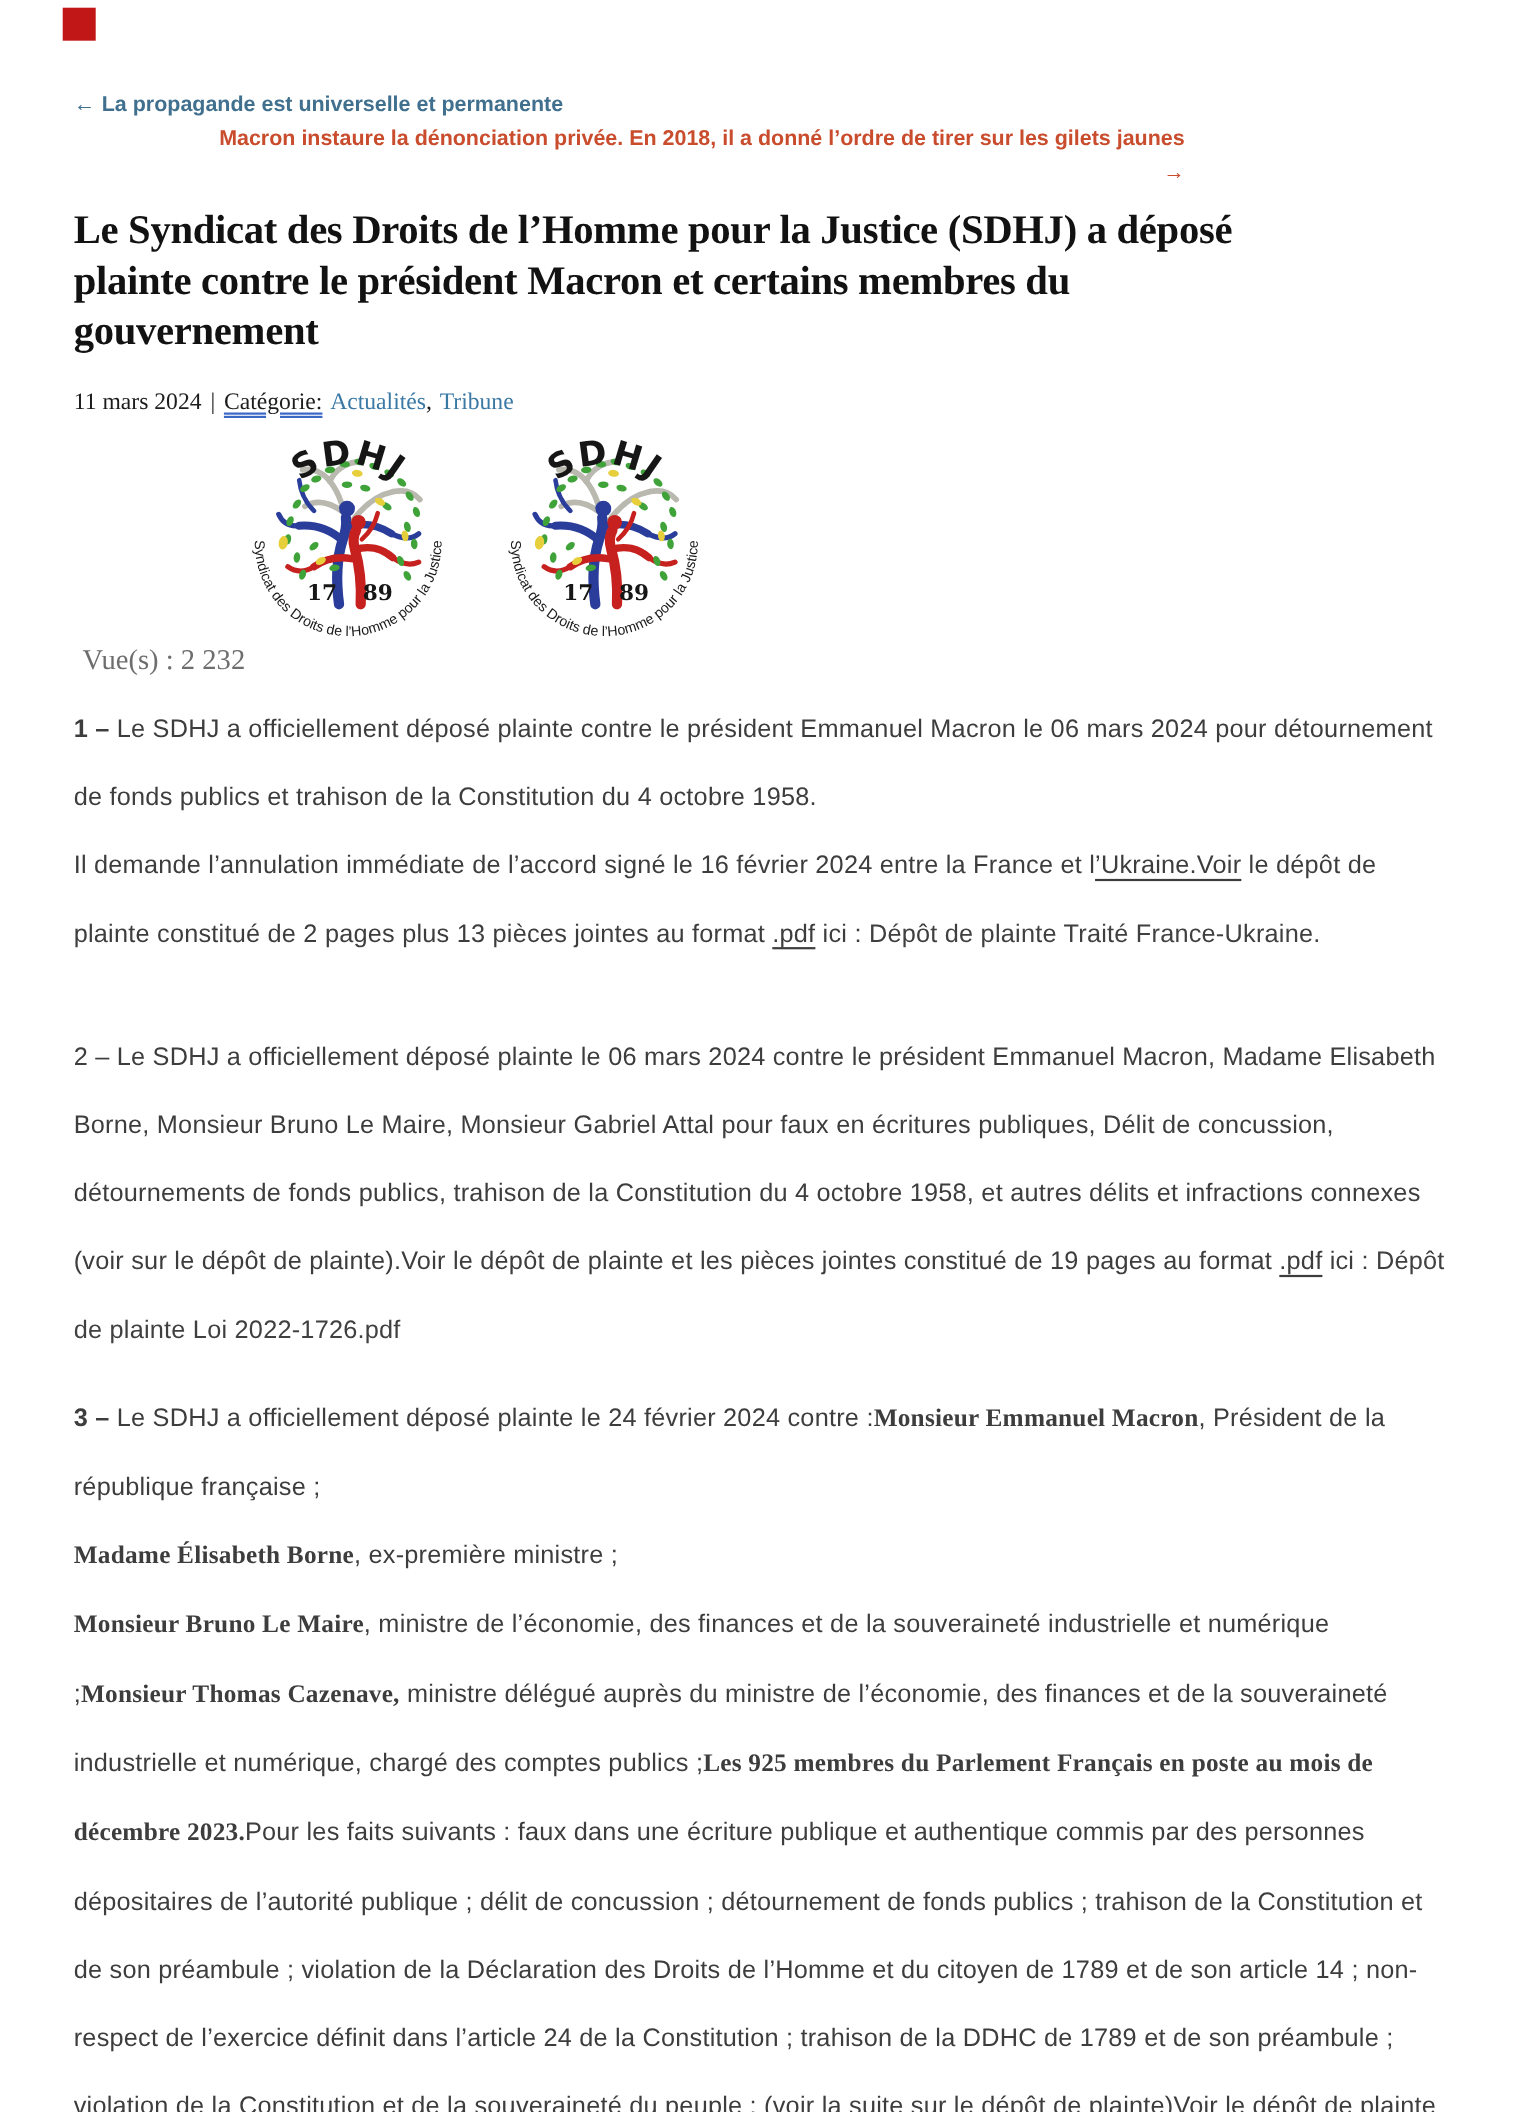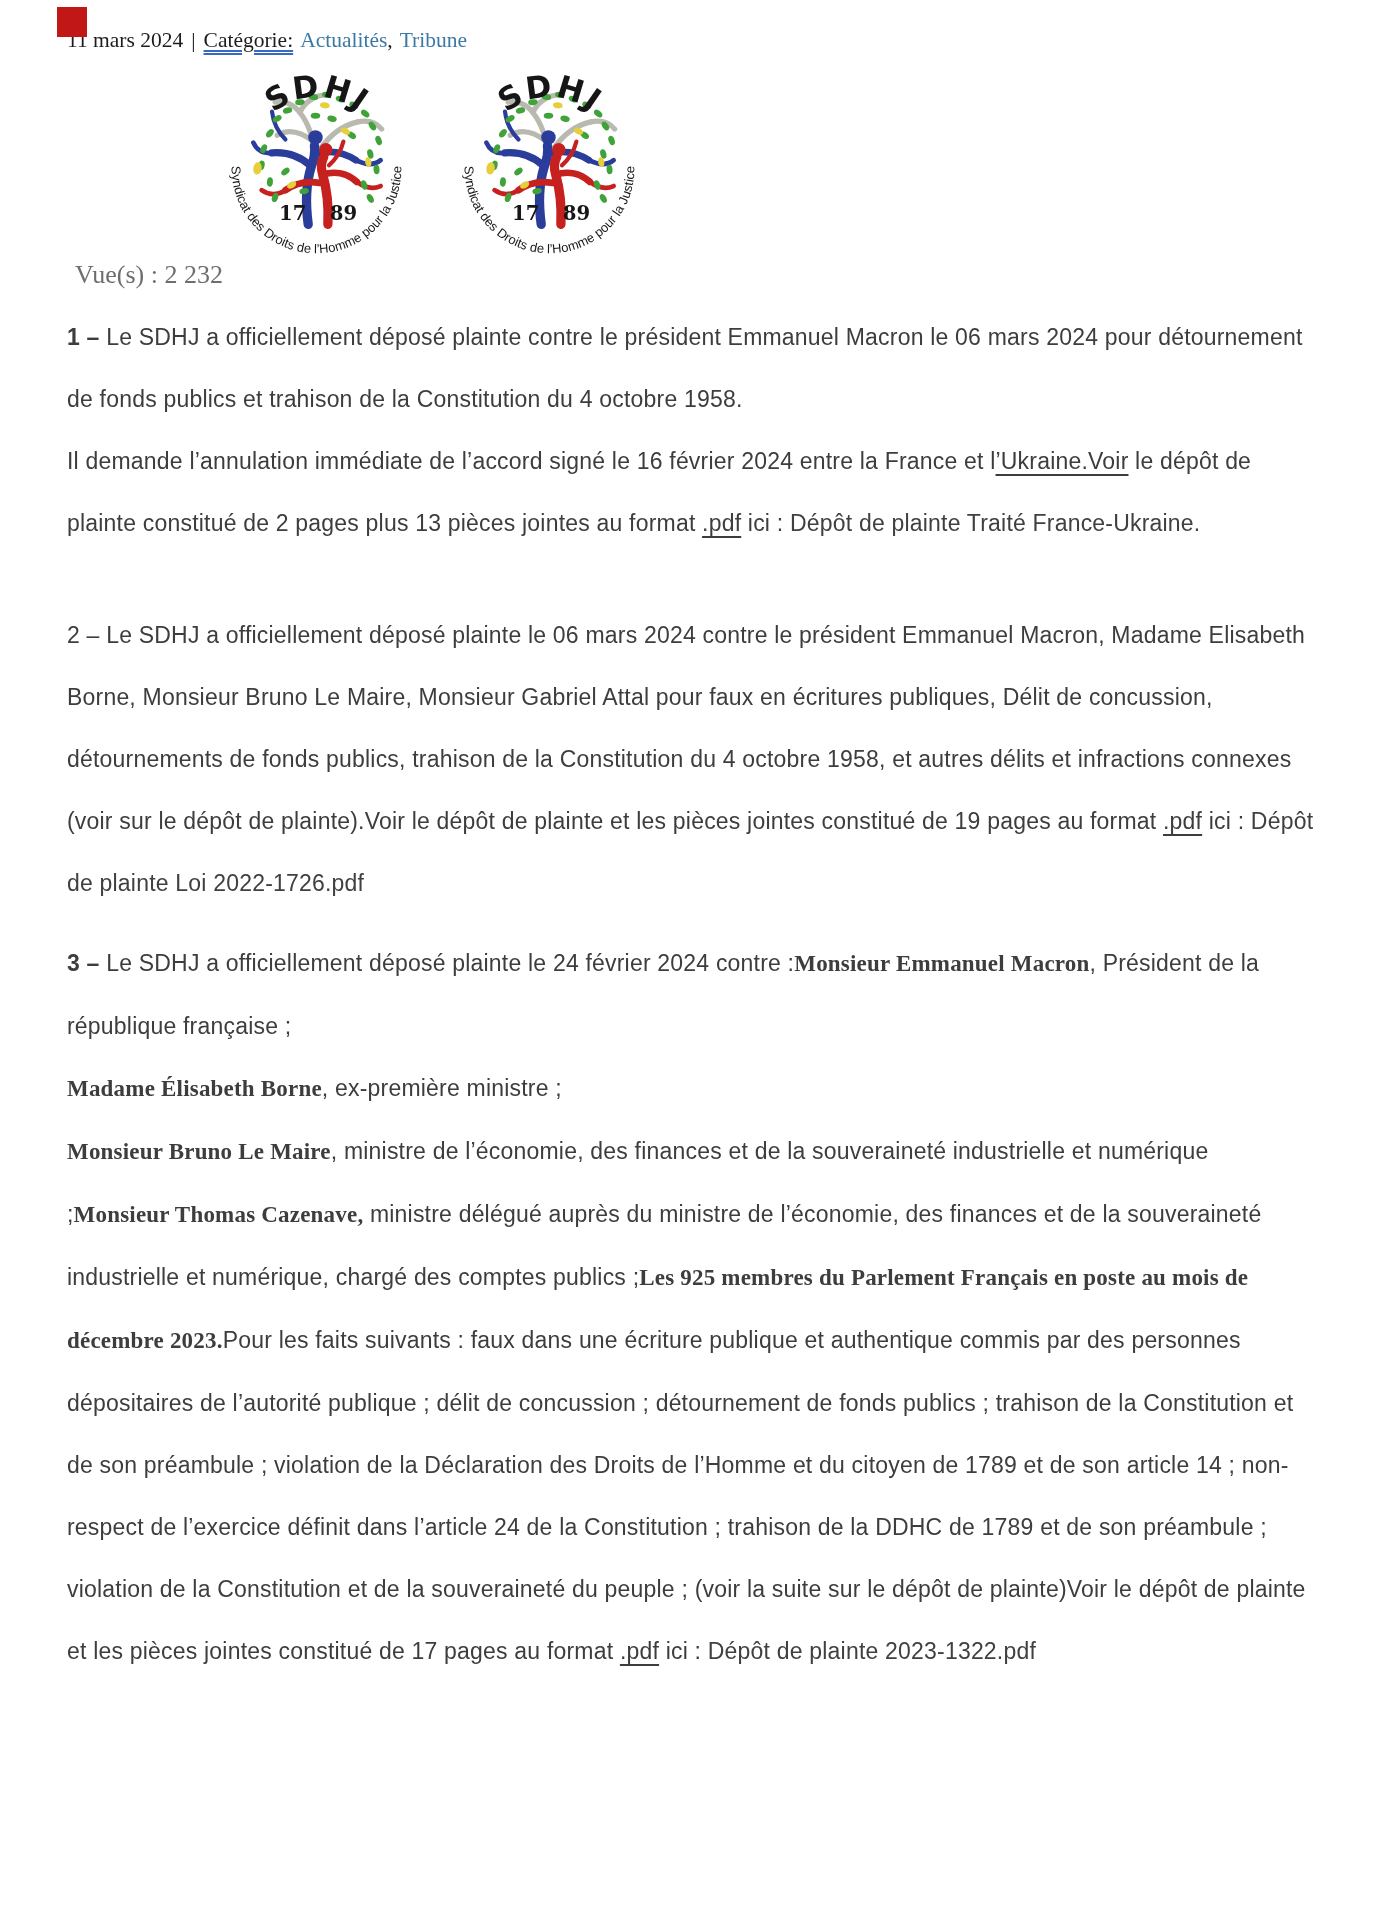--- a/index.html
+++ b/index.html
@@ -129,21 +129,30 @@
     <text font-size="12.5" fill="#1a1a1a" font-family="&quot;Liberation Sans&quot;, sans-serif">
       <textPath href="#sdhjArcBottom" startOffset="50%" text-anchor="middle">Syndicat des Droits de l’Homme pour la Justice</textPath>
     </text>
   </symbol>
 </svg>
 
 <div class="marker"></div>
 
 <div class="content">
 
+  <div class="nav">
+    <div class="nav-prev">
+      <a href="#"><span class="arrow">←</span><span>La propagande est universelle et permanente</span></a>
+    </div>
+    <div class="nav-next">
+      <a href="#"><span>Macron instaure la dénonciation privée. En 2018, il a donné l’ordre de tirer sur les gilets jaunes</span><span class="arrow">→</span></a>
+    </div>
+  </div>
 
+  <h1>Le Syndicat des Droits de l’Homme pour la Justice (SDHJ) a déposé plainte contre le président Macron et certains membres du gouvernement</h1>
 
   <div class="meta">
     <span>11 mars 2024</span><span class="sep">|</span><span class="cat-label">Catégorie:</span><a href="#">Actualités</a><span class="comma">,</span><a href="#">Tribune</a>
   </div>
 
   <div class="logos">
     <svg class="logo" viewBox="0 0 200 200">
         <use href="#sdhj-logo-symbol"></use>
       </svg>
     <svg class="logo" viewBox="0 0 200 200">

